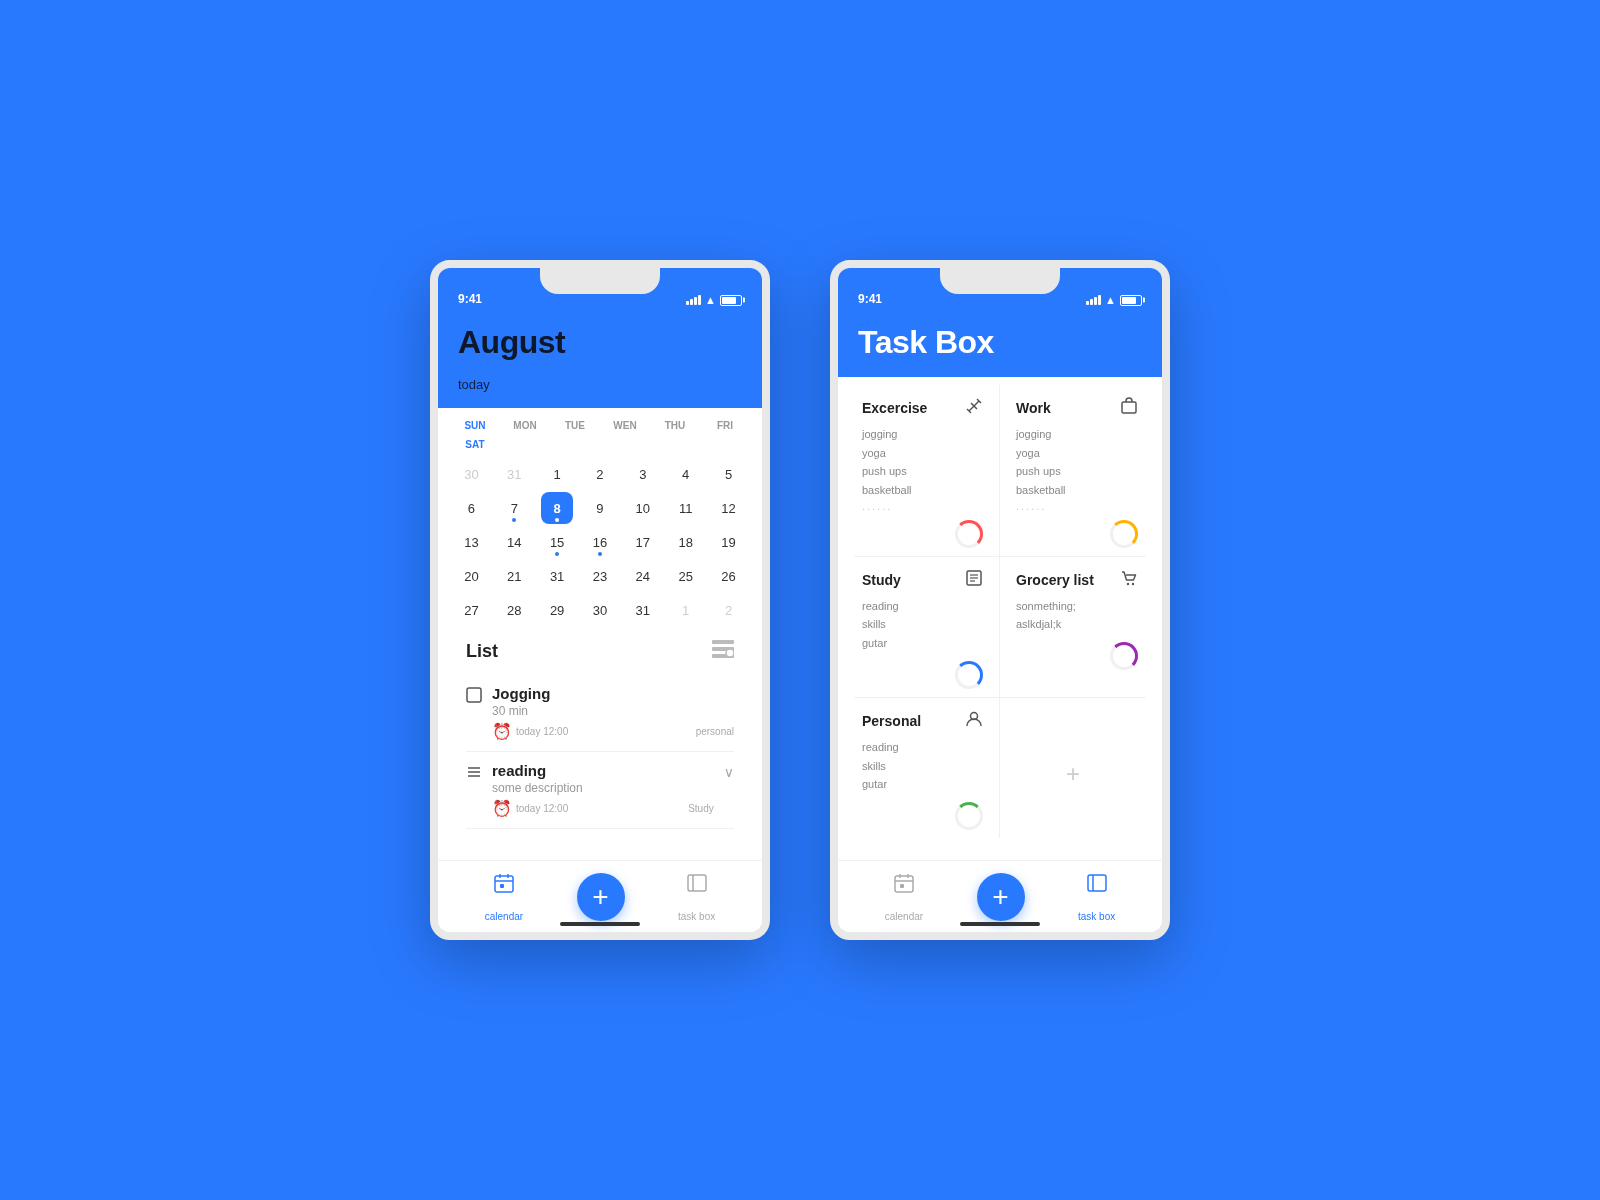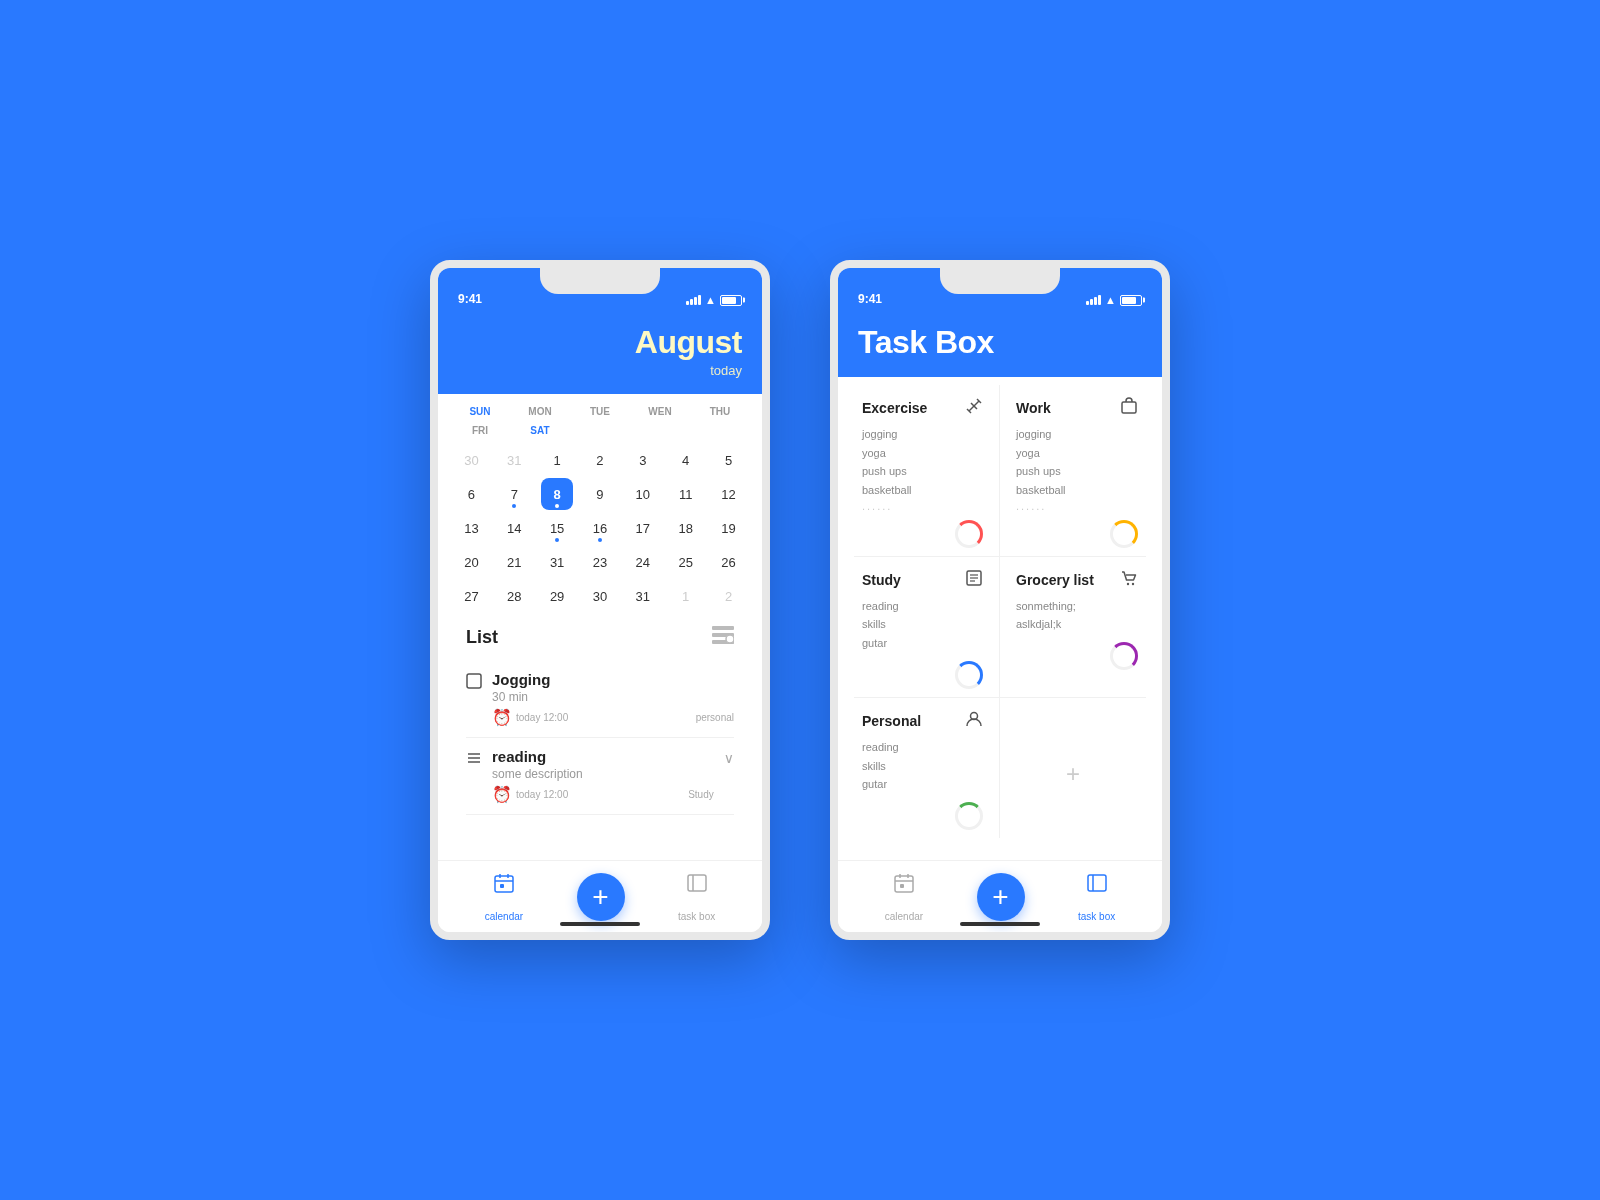--- a/index.html
+++ b/index.html
@@ -82,32 +82,31 @@
       height: calc(100% - 44px);
       overflow: hidden;
       display: flex;
       flex-direction: column;
     }
 
     
     .cal-header {
       background: #2979FF;
       padding: 12px 20px 16px;
-      color: #fef9c3;
-      text-align: right;
+      color: #0f172a;
     }
     .cal-month { font-size: 32px; font-weight: 700; letter-spacing: -0.5px; }
-    .cal-subtitle { font-size: 13px; font-weight: 400; margin-top: 2px; opacity: 0.9; }
+    .cal-subtitle { font-size: 13px; font-weight: 400; margin-top: 16px; opacity: 0.9; }
 
     .cal-body { flex: 1; overflow-y: auto; padding: 0 12px; }
 
     .cal-grid { margin-top: 8px; }
     .cal-days-header {
       display: grid;
-      grid-template-columns: repeat(5, 1fr);
+      grid-template-columns: repeat(6, 1fr);
       text-align: center;
       margin-bottom: 4px;
     }
     .cal-days-header span {
       font-size: 10px;
       font-weight: 600;
       color: #999;
       padding: 4px 0;
     }
     .cal-days-header span.sun { color: #2979FF; }

